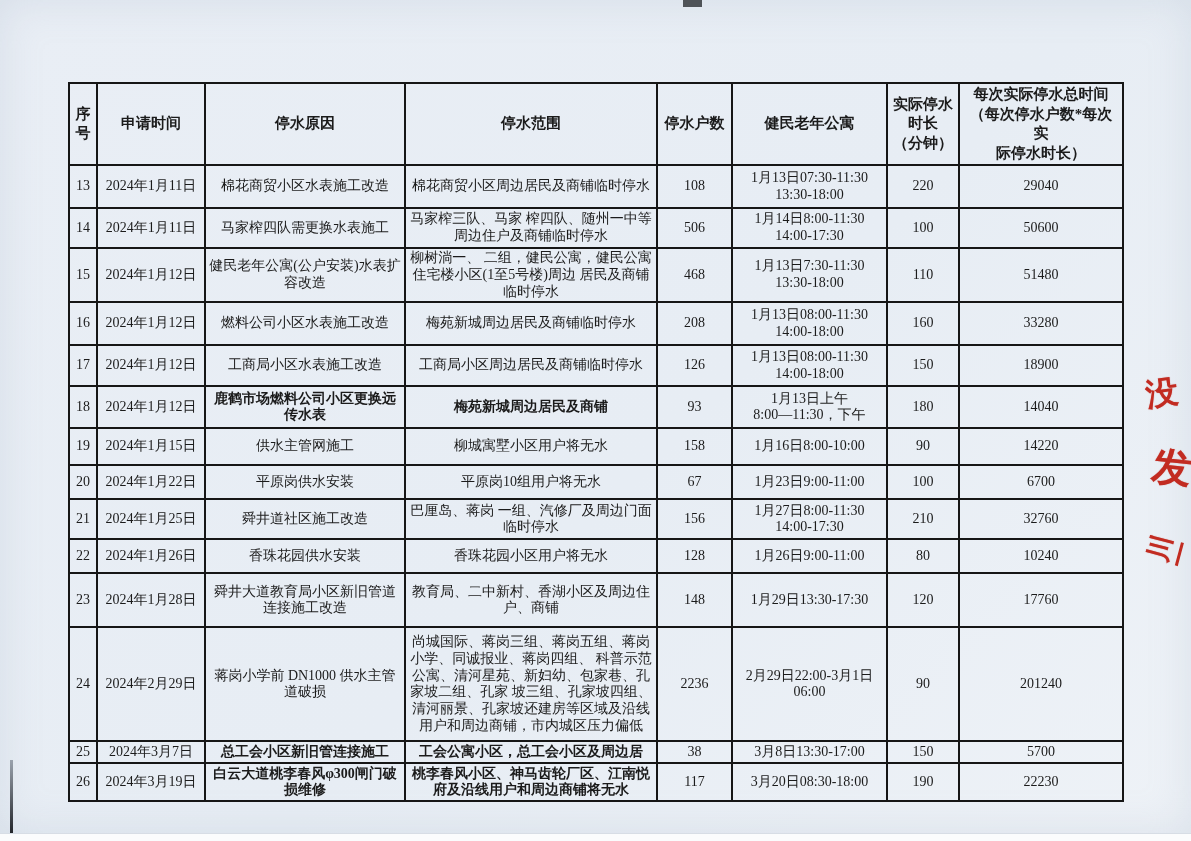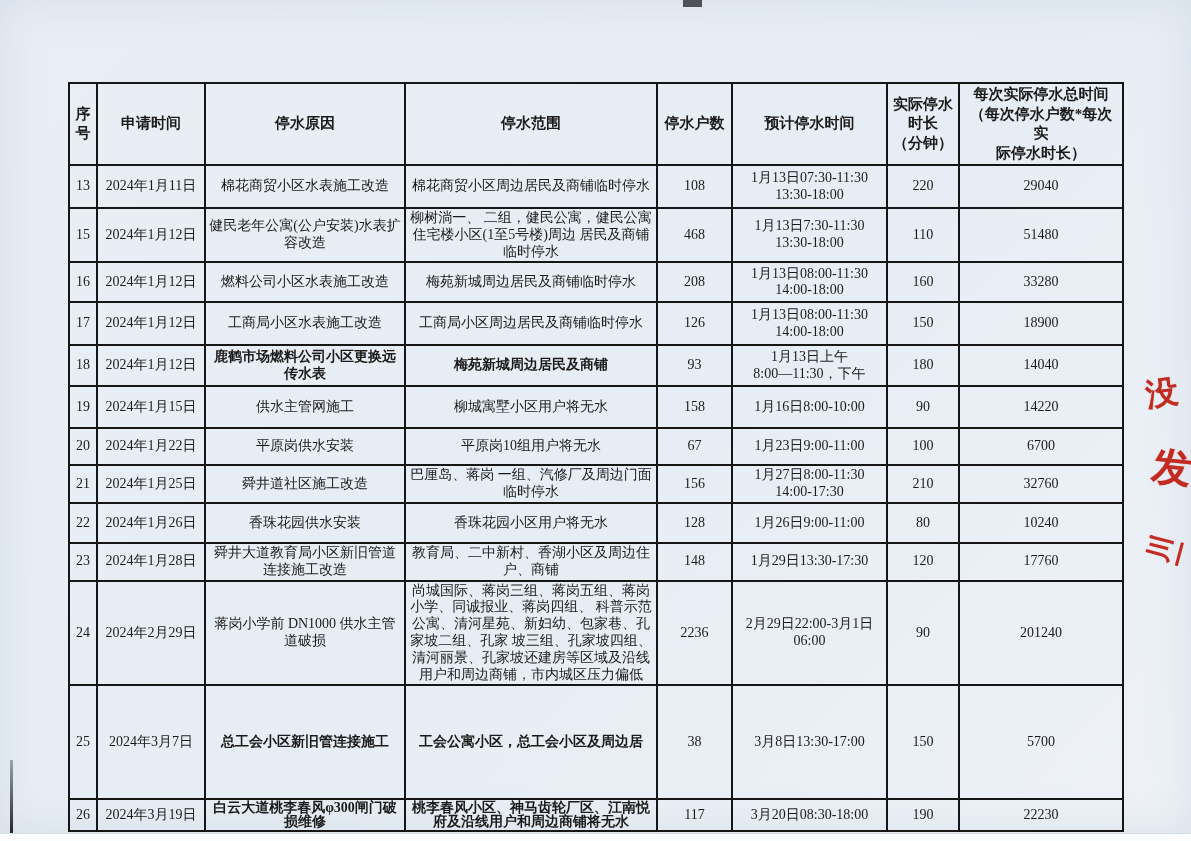--- a/index.html
+++ b/index.html
@@ -72,21 +72,21 @@
   td.col-planned { white-space: pre-line; }
   td.col-date { white-space: nowrap; font-size: 14px; }
   td.bold { font-weight: 700; }
   tbody tr:nth-child(1)  { height: 43px; }
   tbody tr:nth-child(2)  { height: 40px; }
   tbody tr:nth-child(3)  { height: 40px; }
   tbody tr:nth-child(4)  { height: 43px; }
   tbody tr:nth-child(5)  { height: 41px; }
   tbody tr:nth-child(6)  { height: 42px; }
   tbody tr:nth-child(7)  { height: 37px; }
-  tbody tr:nth-child(8)  { height: 21px; }
+  tbody tr:nth-child(8)  { height: 34px; }
   tbody tr:nth-child(9)  { height: 40px; }
   tbody tr:nth-child(10) { height: 34px; }
   tbody tr:nth-child(11) { height: 54px; }
   tbody tr:nth-child(12) { height: 114px; }
   tbody tr:nth-child(13) { height: 22px; }
   tbody tr:nth-child(13) td { line-height: 1.0; }
   tbody tr:nth-child(14) { height: 38px; }
   .red-mark {
     position: absolute;
     color: #c22b21;
@@ -124,21 +124,21 @@
         <col class="col-minutes">
         <col class="col-total">
     </colgroup>
     <thead>
       <tr>
         <th>序号</th>
         <th>申请时间</th>
         <th>停水原因</th>
         <th>停水范围</th>
         <th>停水户数</th>
-        <th>预计停水时间</th>
+        <th>健民老年公寓</th>
         <th>实际停水
 时长
 （分钟）</th>
         <th>每次实际停水总时间
 （每次停水户数*每次实
 际停水时长）</th>
       </tr>
     </thead>
     <tbody>
         <tr>
@@ -146,20 +146,31 @@
           <td class="col-date">2024年1月11日</td>
           <td class="col-reason">棉花商贸小区水表施工改造</td>
           <td class="col-scope">棉花商贸小区周边居民及商铺临时停水</td>
           <td class="col-households">108</td>
           <td class="col-planned">1月13日07:30-11:30
 13:30-18:00</td>
           <td class="col-minutes">220</td>
           <td class="col-total">29040</td>
         </tr>
         <tr>
+          <td class="col-no">14</td>
+          <td class="col-date">2024年1月11日</td>
+          <td class="col-reason">马家榨四队需更换水表施工</td>
+          <td class="col-scope">马家榨三队、马家 榨四队、随州一中等周边住户及商铺临时停水</td>
+          <td class="col-households">506</td>
+          <td class="col-planned">1月14日8:00-11:30
+14:00-17:30</td>
+          <td class="col-minutes">100</td>
+          <td class="col-total">50600</td>
+        </tr>
+        <tr>
           <td class="col-no">15</td>
           <td class="col-date">2024年1月12日</td>
           <td class="col-reason">健民老年公寓(公户安装)水表扩容改造</td>
           <td class="col-scope">柳树淌一、 二组，健民公寓，健民公寓住宅楼小区(1至5号楼)周边 居民及商铺临时停水</td>
           <td class="col-households">468</td>
           <td class="col-planned">1月13日7:30-11:30
 13:30-18:00</td>
           <td class="col-minutes">110</td>
           <td class="col-total">51480</td>
         </tr>

